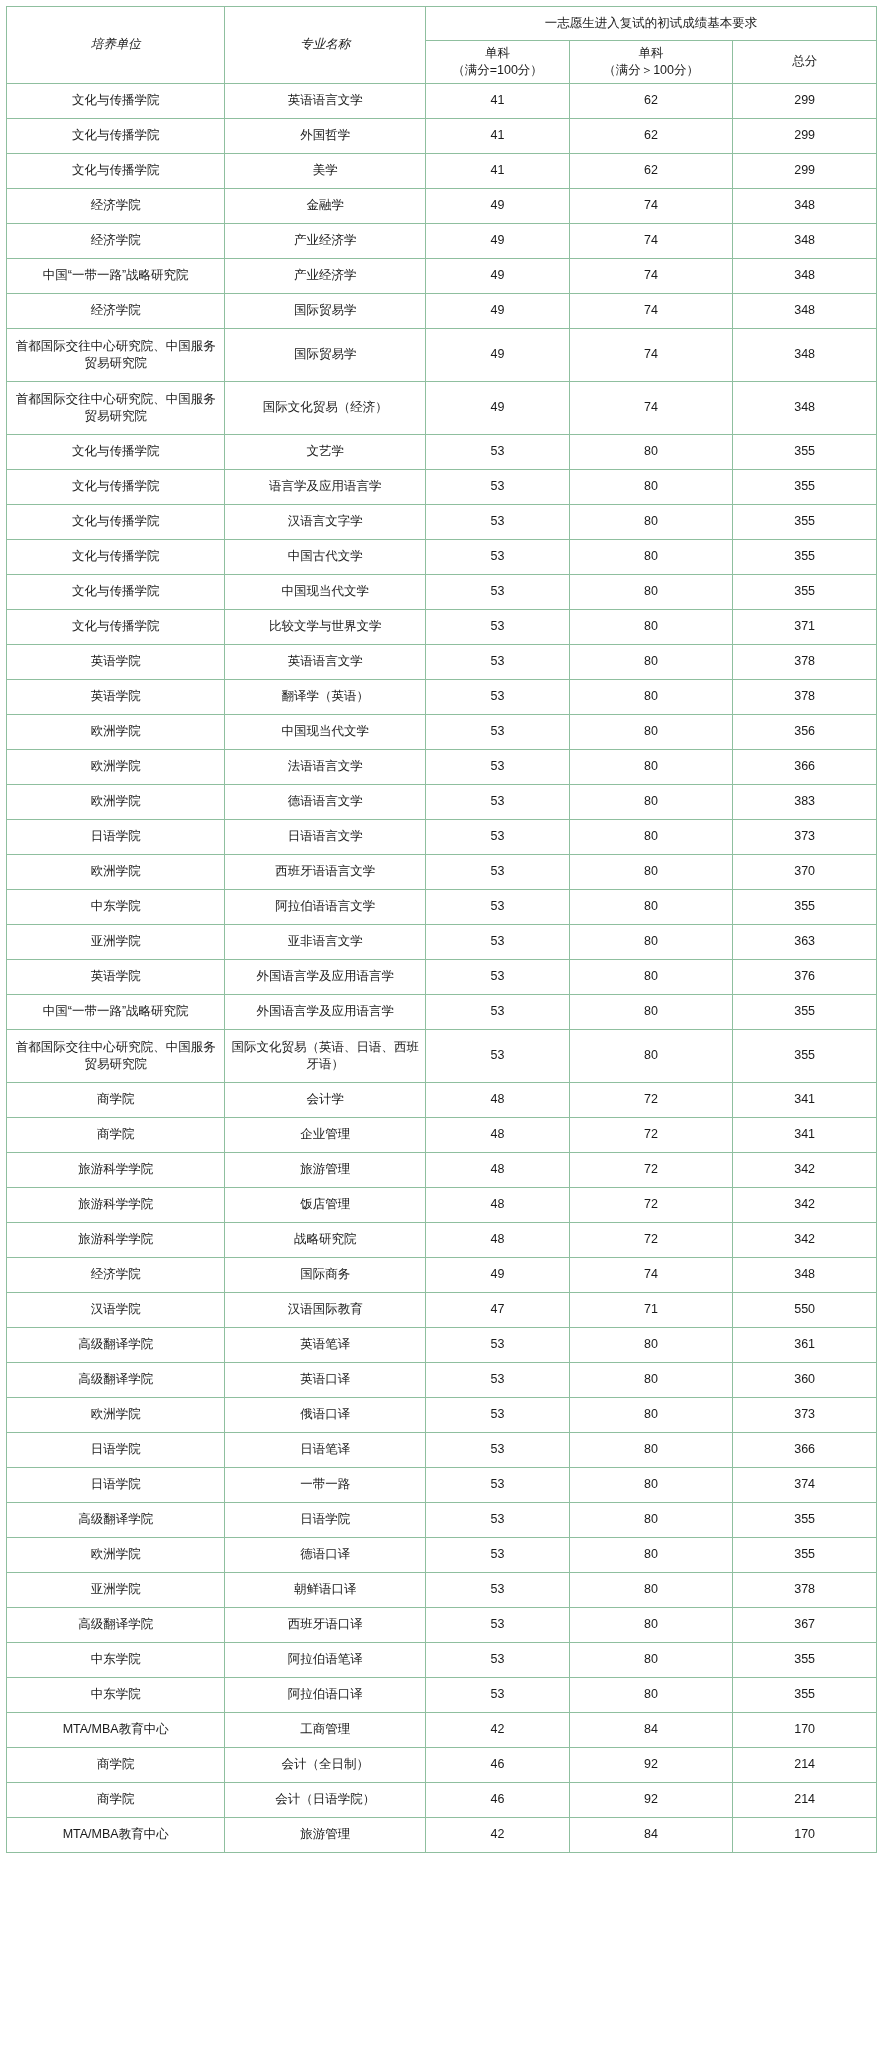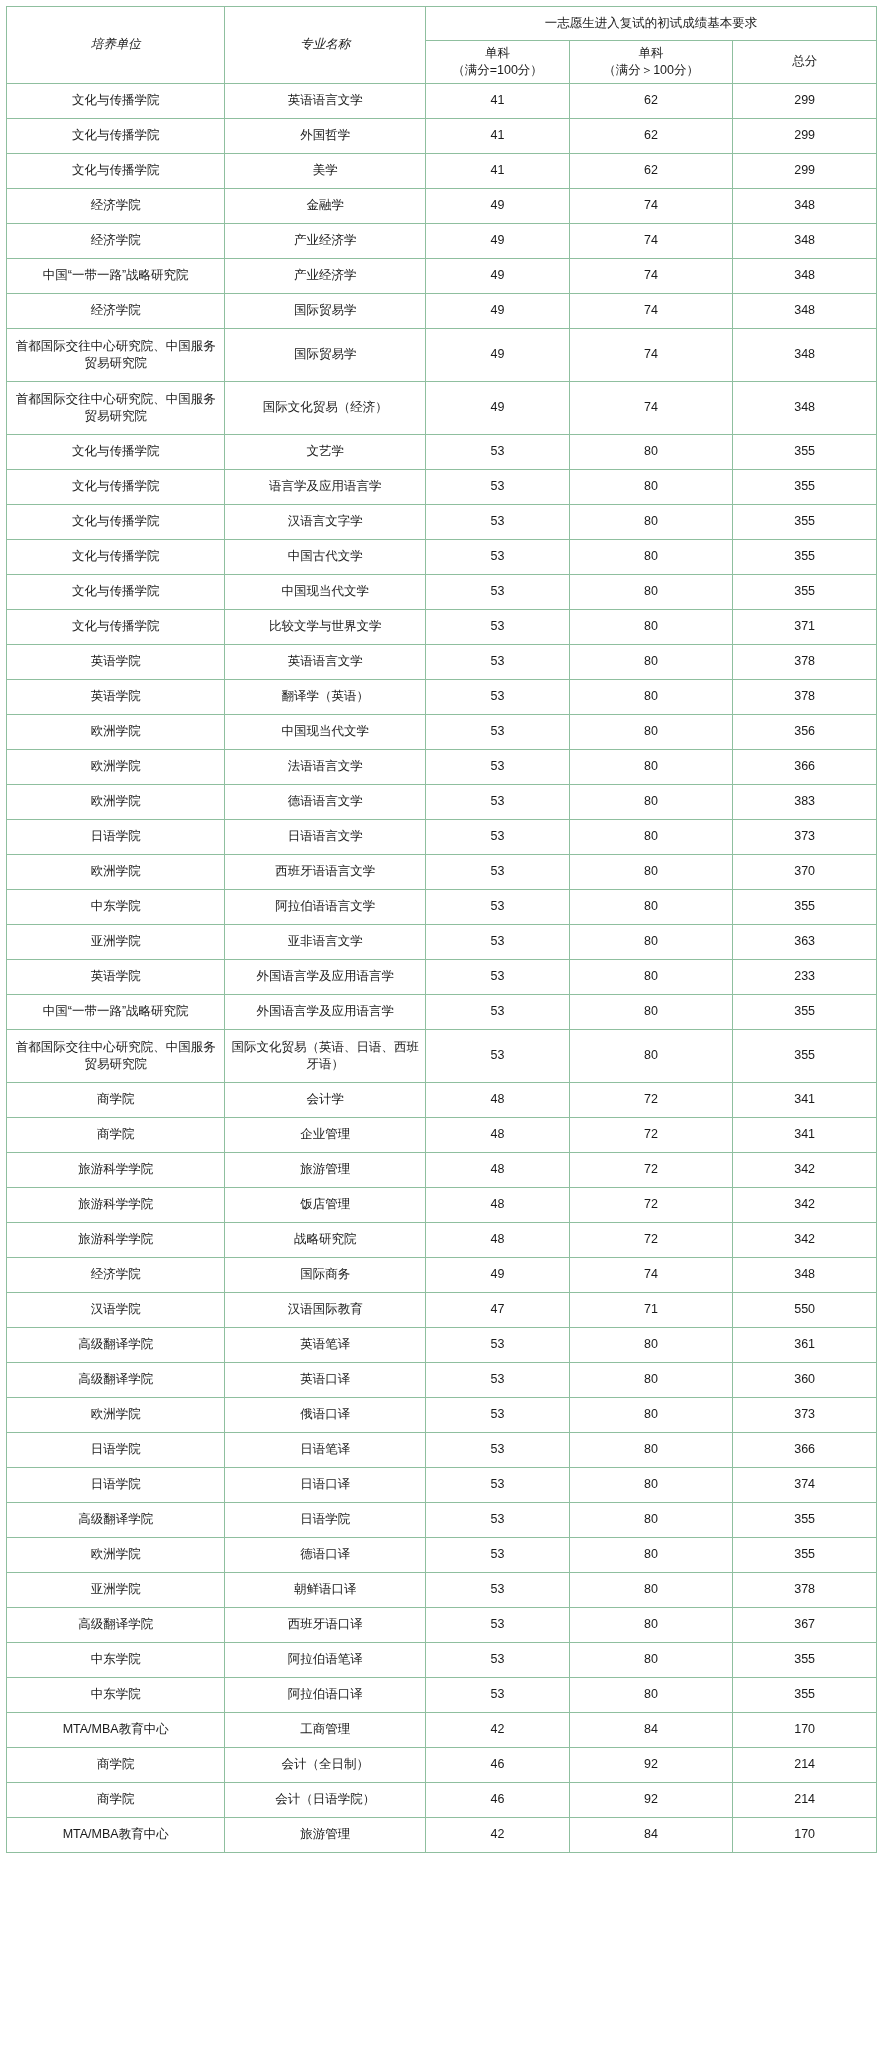--- a/index.html
+++ b/index.html
@@ -260,21 +260,21 @@
           <td class="row-cell">亚非语言文学</td>
           <td class="row-cell num">53</td>
           <td class="row-cell num">80</td>
           <td class="row-cell num">363</td>
         </tr>
         <tr>
           <td class="row-cell">英语学院</td>
           <td class="row-cell">外国语言学及应用语言学</td>
           <td class="row-cell num">53</td>
           <td class="row-cell num">80</td>
-          <td class="row-cell num">233</td>
+          <td class="row-cell num">376</td>
         </tr>
         <tr>
           <td class="row-cell">中国“一带一路”战略研究院</td>
           <td class="row-cell">外国语言学及应用语言学</td>
           <td class="row-cell num">53</td>
           <td class="row-cell num">80</td>
           <td class="row-cell num">355</td>
         </tr>
         <tr>
           <td class="row-cell tall">首都国际交往中心研究院、中国服务贸易研究院</td>
@@ -355,21 +355,21 @@
         </tr>
         <tr>
           <td class="row-cell">日语学院</td>
           <td class="row-cell">日语笔译</td>
           <td class="row-cell num">53</td>
           <td class="row-cell num">80</td>
           <td class="row-cell num">366</td>
         </tr>
         <tr>
           <td class="row-cell">日语学院</td>
-          <td class="row-cell">日语口译</td>
+          <td class="row-cell">一带一路</td>
           <td class="row-cell num">53</td>
           <td class="row-cell num">80</td>
           <td class="row-cell num">374</td>
         </tr>
         <tr>
           <td class="row-cell">高级翻译学院</td>
           <td class="row-cell">日语学院</td>
           <td class="row-cell num">53</td>
           <td class="row-cell num">80</td>
           <td class="row-cell num">355</td>

